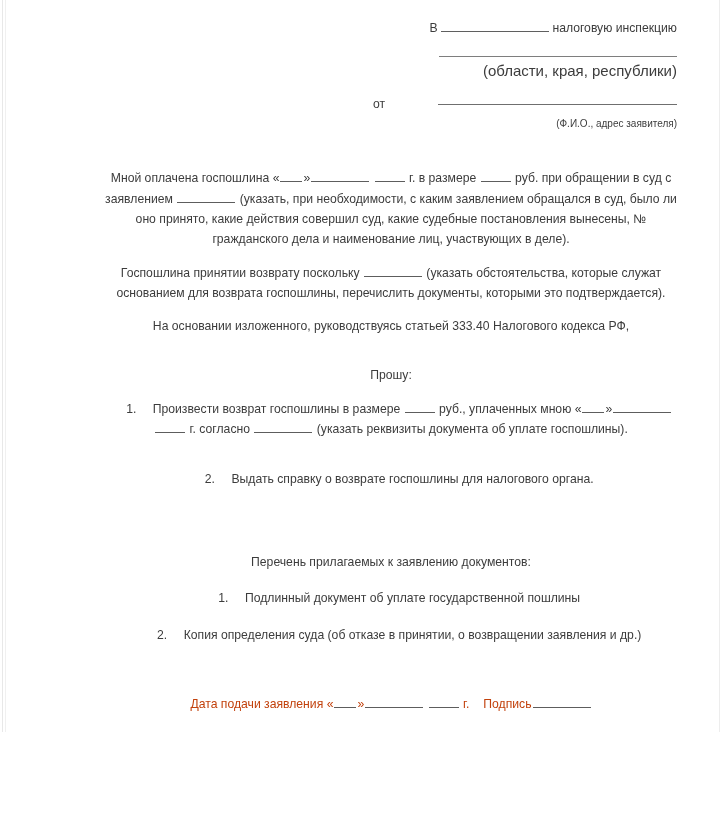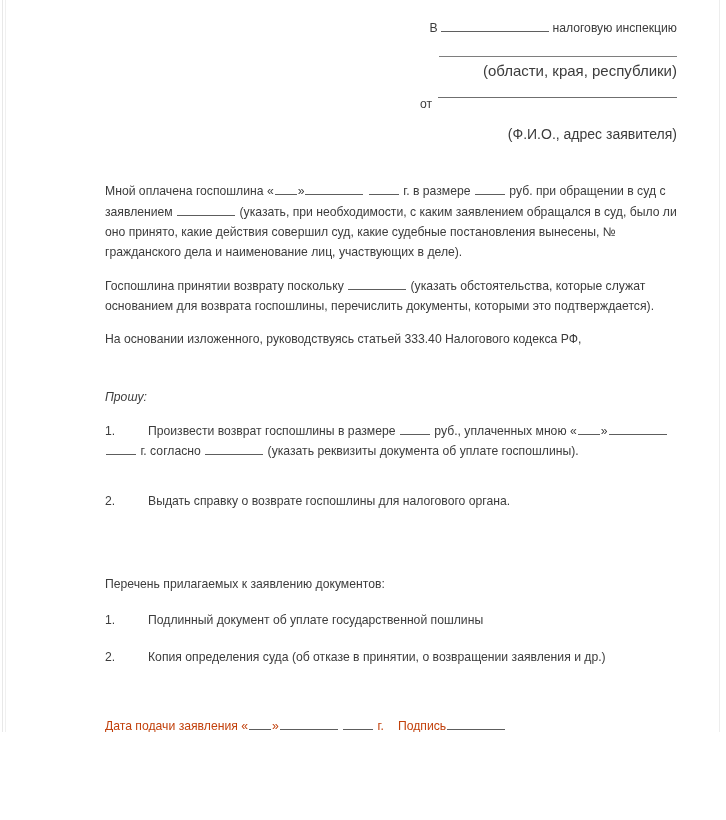--- a/index.html
+++ b/index.html
@@ -61,37 +61,38 @@
     margin-bottom: 5px;
   }
   .hdr-caption {
     display: block;
     font-size: 15px;
     color: #3c3c3c;
     margin-bottom: 16px;
   }
   .hdr-ot-row {
     display: flex;
-    align-items: flex-start;
+    align-items: center;
     justify-content: flex-end;
-    margin-bottom: 13px;
+    margin-bottom: 5px;
+    gap: 47px;
   }
   .hdr-ot-label {
     font-size: 12.2px;
     margin-right: 6px;
     padding-bottom: 1px;
   }
   .hdr-ot-rule {
     width: 239px;
     border-bottom: 1.2px solid #6f6f6f;
     height: 0;
   }
   .hdr-caption-last {
     display: block;
-    font-size: 14px;
+    font-size: 10px;
     margin-bottom: 4px;
   }
   .blank-s {
     display: inline-block;
     border-bottom: 1.1px solid #5f5f5f;
     height: 0.88em;
     vertical-align: baseline;
   }
   .w-inspection { width: 108px; }
 
@@ -113,42 +114,41 @@
     margin: 0;
     padding-top: 20px;
   }
 
   
   .body-block {
     margin-top: 38px;
     font-size: 12.2px;
     line-height: 20.3px;
     color: #3c3c3c;
-    text-align: left;
+    text-align: center;
   }
   .para {
     margin: 0 0 13px 0;
   }
   .para-last { margin-bottom: 8px; }
 
   .ul-dash {
     display: inline-block;
     border-bottom: 1.1px solid #5d5d5d;
     height: 0.86em;
     vertical-align: baseline;
     margin: 0 1px;
   }
   .u-xs  { width: 22px; }
   .u-sm  { width: 30px; }
   .u-md  { width: 58px; }
 
   .prosu {
-    margin-top: 37px;
+    margin-top: 28px;
     margin-bottom: 0;
-    font-style: italic;
   }
 
   
   .num-list {
     margin: 14px 0 0 0;
     padding: 0;
     list-style: none;
   }
   .num-item {
     position: relative;

